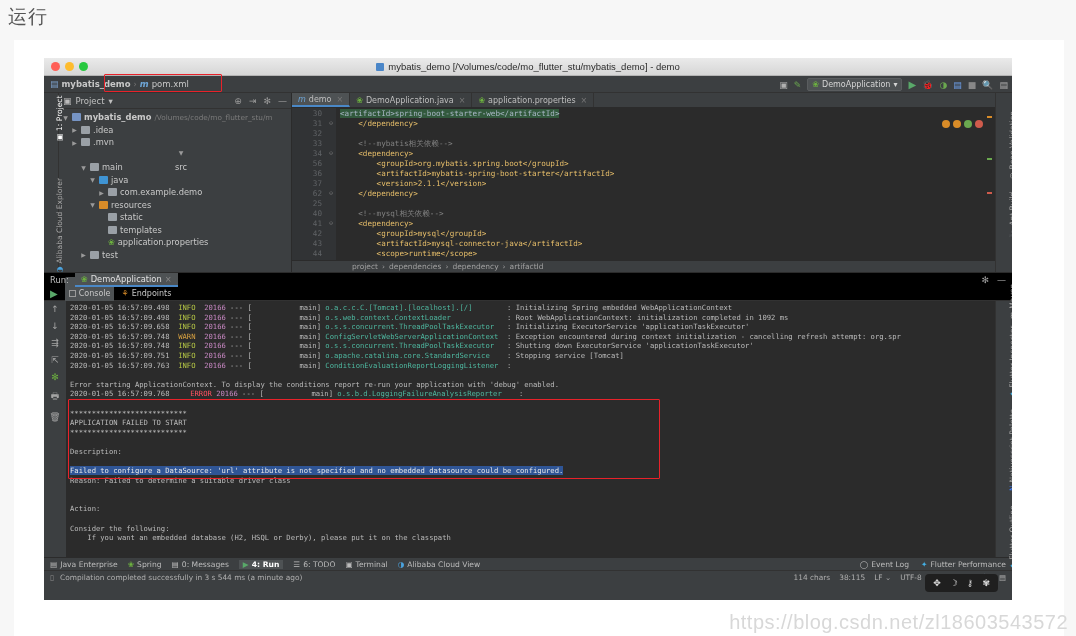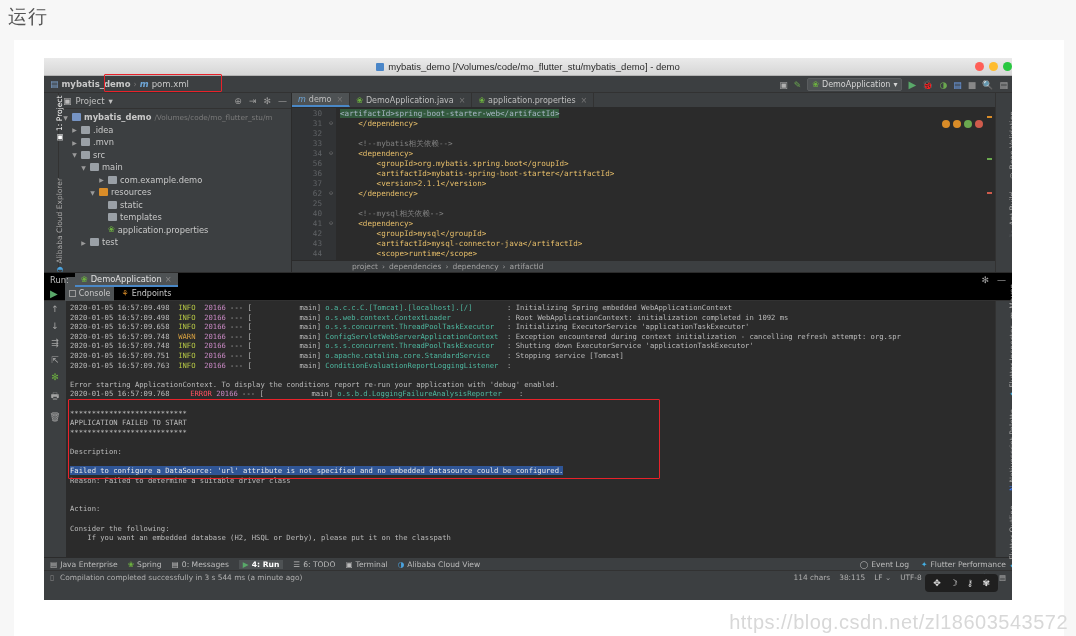--- a/index.html
+++ b/index.html
@@ -35,21 +35,20 @@
     color: #bbbbbb;
     font-size: 9px;
     overflow: hidden;
   }
   .titlebar {
     height: 18px;
     background: linear-gradient(#eaeaea,#d6d6d6);
     border-bottom: 1px solid #b4b4b4;
     display: flex; align-items: center;
     position: relative;
-    justify-content: flex-end;
   }
   .traffic { display: flex; gap: 5px; padding-left: 7px; }
   .dot { width: 9px; height: 9px; border-radius: 50%; }
   .dot.red { background: #ff5f57; }
   .dot.yellow { background: #febc2e; }
   .dot.green { background: #28c840; }
   .win-title {
     position: absolute; left: 0; right: 0; text-align: center;
     font-size: 9.5px; color: #2b2b2b;
     font-family: "Liberation Sans", sans-serif;
@@ -337,29 +336,34 @@
           <div class="node" style="padding-left: 9px;">
             <span class="arrow">▶</span>
             <span class="fico gray"></span>
             <span class="nm">.idea</span>
           </div>
           <div class="node" style="padding-left: 9px;">
             <span class="arrow">▶</span>
             <span class="fico gray"></span>
             <span class="nm">.mvn</span>
           </div>
-          <div class="node" style="padding-left: 9px;">
+          <div class="node" style="padding-left: 9px; flex-direction: column;">
             <span class="arrow">▼</span>
             <span class="fico gray"></span>
             <span class="nm">src</span>
           </div>
           <div class="node" style="padding-left: 18px;">
             <span class="arrow">▼</span>
             <span class="fico gray"></span>
             <span class="nm">main</span>
+          </div>
+          <div class="node" style="padding-left: 27px;">
+            <span class="arrow">▼</span>
+            <span class="fico blue"></span>
+            <span class="nm">java</span>
           </div>
           <div class="node" style="padding-left: 36px;">
             <span class="arrow">▶</span>
             <span class="fico pkg"></span>
             <span class="nm">com.example.demo</span>
           </div>
           <div class="node" style="padding-left: 27px;">
             <span class="arrow">▼</span>
             <span class="fico orange"></span>
             <span class="nm">resources</span>

